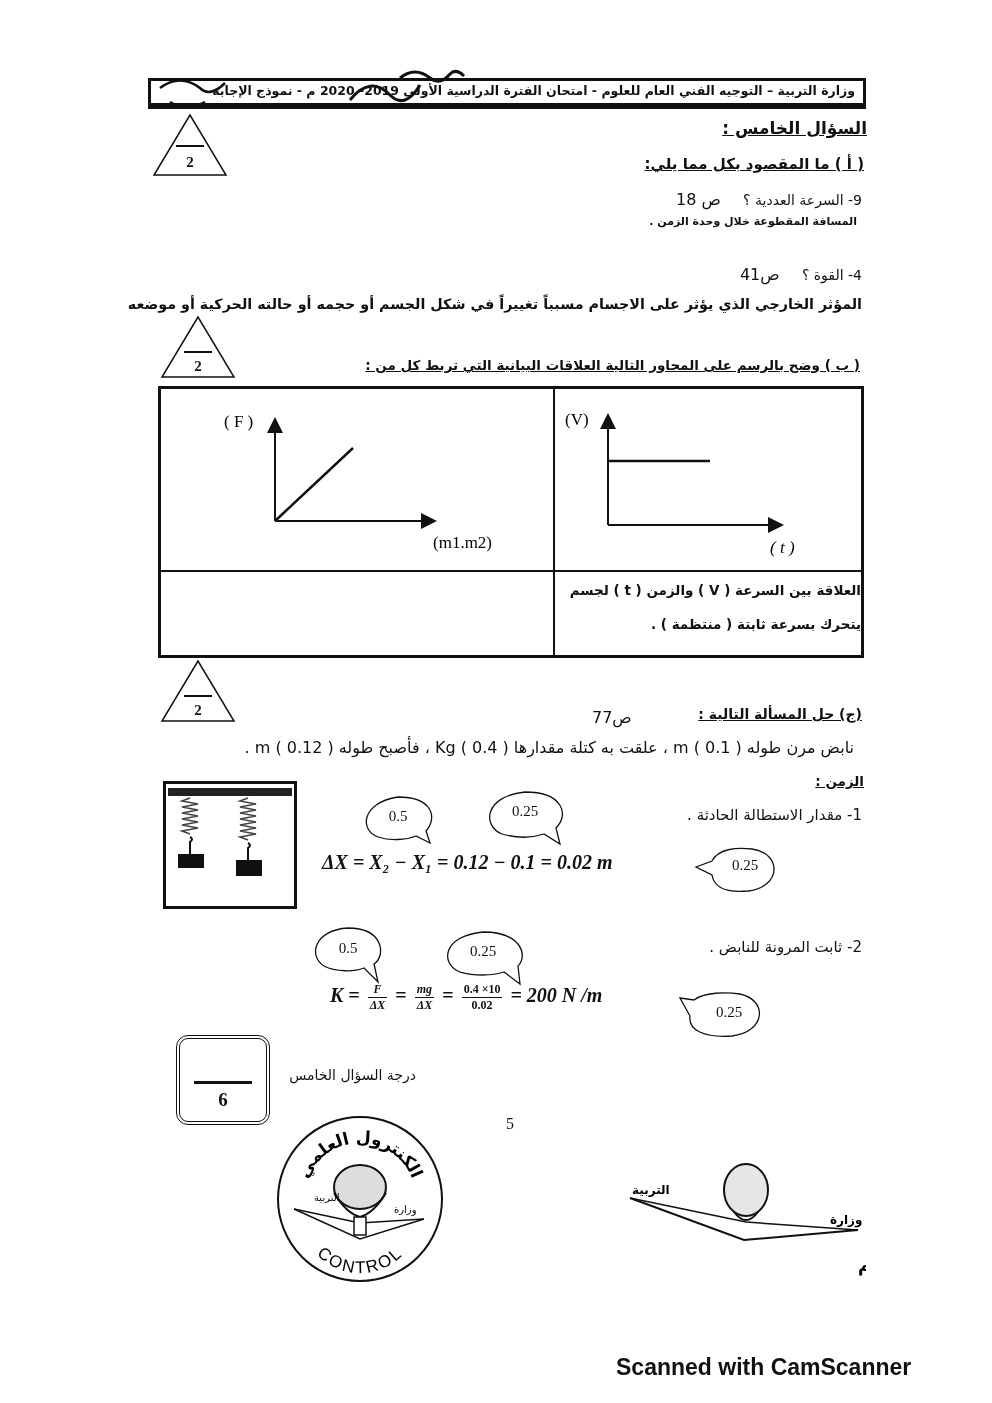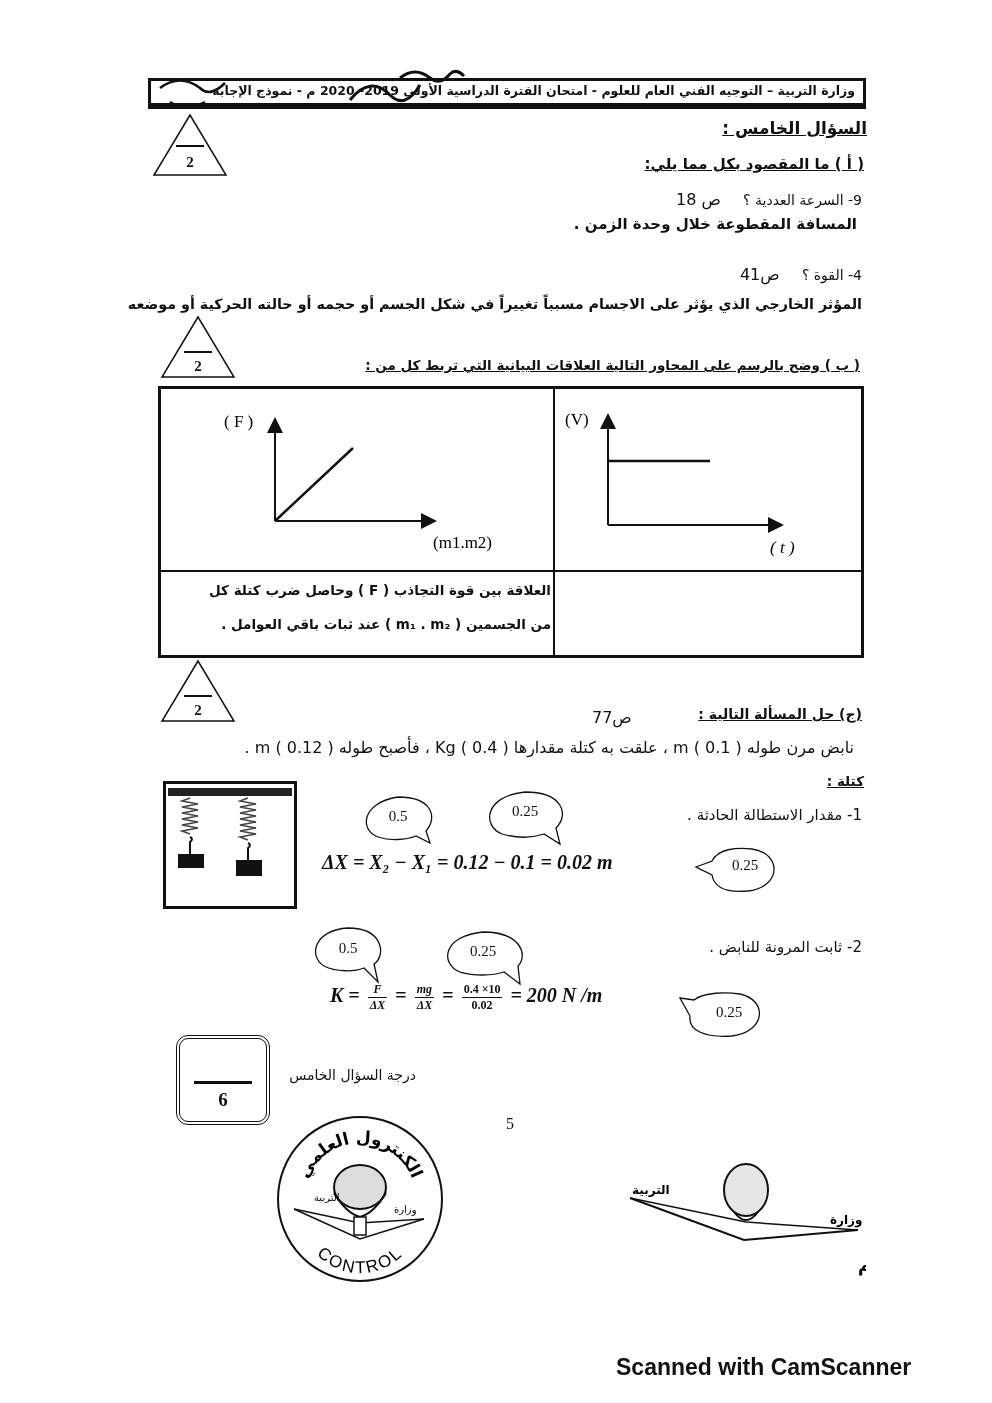--- a/index.html
+++ b/index.html
@@ -14,21 +14,21 @@
   .header-text { right:8px; top:2px; font-size:12.5px; font-weight:bold; white-space:nowrap; }
   .stamp-script { left:150px; top:60px; width:330px; height:60px; }
 
   
   .tri { width:80px; height:66px; }
   .tri svg { width:100%; height:100%; }
 
   .q-title { right:125px; top:118px; font-size:17px; font-weight:bold; text-decoration:underline; }
   .sec-a { right:128px; top:155px; font-size:15px; font-weight:bold; text-decoration:underline;text-align:center; }
   .item1 { right:130px; top:190px; font-size:14px; }
-  .ans1 { right:135px; top:215px; font-size:15px; font-weight:bold;text-align:center; }
+  .ans1 { right:135px; top:215px; font-size:11px; font-weight:bold;text-align:center; }
   .item2 { right:130px; top:265px; font-size:14px; }
   .ans2 { right:130px; top:296px; font-size:14.3px; font-weight:bold; white-space:nowrap; }
   .sec-b { right:132px; top:357px; font-size:13.5px; font-weight:bold; text-decoration:underline; white-space:nowrap; }
 
   
   .graph-table { left:158px; top:386px; width:706px; height:272px; border:3px solid #111; box-sizing:border-box; }
   .gt-vline { position:absolute; left:392px; top:0; bottom:0; border-left:2px solid #111; }
   .gt-hline { position:absolute; left:0; right:0; top:181px; border-top:2px solid #111; }
   .graph-svg { position:absolute; }
   .cell-text { position:absolute; font-size:13.5px; font-weight:bold; line-height:34px; direction:rtl; text-align:right; }
@@ -126,38 +126,35 @@
   </svg>
 
   <svg class="graph-svg" style="left:394px; top:0;" width="312" height="181">
     <line x1="53" y1="136" x2="53" y2="28" stroke="#111" stroke-width="2" marker-end="url(#arr)"></line>
     <line x1="53" y1="136" x2="225" y2="136" stroke="#111" stroke-width="2" marker-end="url(#arr)"></line>
     <line x1="53" y1="72" x2="155" y2="72" stroke="#111" stroke-width="2.5"></line>
     <text class="axis-label" x="10" y="36">(V)</text>
     <text class="axis-label" x="215" y="164" style="font-style:italic;">( t )</text>
   </svg>
 
-  <div class="cell-text" style="left:6px; width:384px; top:184px;">
-    <div>العلاقة بين قوة التجاذب ( F ) وحاصل ضرب  كتلة كل</div>
-    <div>من الجسمين   ( m₁ . m₂ )  عند ثبات باقي العوامل .</div>
-  </div>
+  <div class="cell-text" style="left:398px; width:302px; top:184px;">العلاقة بين السرعة ( V ) والزمن ( t ) لجسم يتحرك بسرعة ثابتة ( منتظمة ) .</div>
 </div>
 
 <div class="abs tri" style="left:158px; top:658px;">
   <svg viewBox="0 0 80 66">
       <polygon points="40,3 4,63 76,63" fill="none" stroke="#111" stroke-width="1.5"></polygon>
     <line x1="26" y1="38" x2="54" y2="38" stroke="#111" stroke-width="2"></line>
   </svg>
   <div class="abs" style="left:0; right:0; top:44px; text-align:center; font-family:'Liberation Serif',serif; font-weight:bold; font-size:15px;">2</div>
 </div>
 
 <div class="abs sec-c rtl">(ج) حل المسألة التالية :</div>
 <div class="abs page-ref" style="left:592px; top:708px;">ص77</div>
 <div class="abs problem">نابض مرن طوله m ( 0.1 ) ، علقت به كتلة مقدارها Kg ( 0.4 )  ، فأصبح طوله m ( 0.12 )  .</div>
-<div class="abs calc rtl">كتلة :</div>
+<div class="abs calc rtl">الزمن :</div>
 
 <div class="abs spring-box">
   <svg width="128" height="122" viewBox="0 0 128 122">
     <rect x="2" y="4" width="124" height="8" fill="#222"></rect>
     <g stroke="#444" stroke-width="1.6" fill="none">
       <path d="M24 14 l-8 3 l16 3 l-16 3 l16 3 l-16 3 l16 3 l-16 3 l16 3 l-16 3 l16 3 l-16 3 l8 3"></path>
       <path d="M82 14 l-8 3 l16 3 l-16 3 l16 3 l-16 3 l16 3 l-16 3 l16 3 l-16 3 l16 3 l-16 3 l16 3 l-16 3 l8 3"></path>
     </g>
     <path d="M24 53 q4 2 0 5 v12" stroke="#111" stroke-width="2" fill="none"></path>
     <rect x="12" y="70" width="26" height="14" fill="#111"></rect>

